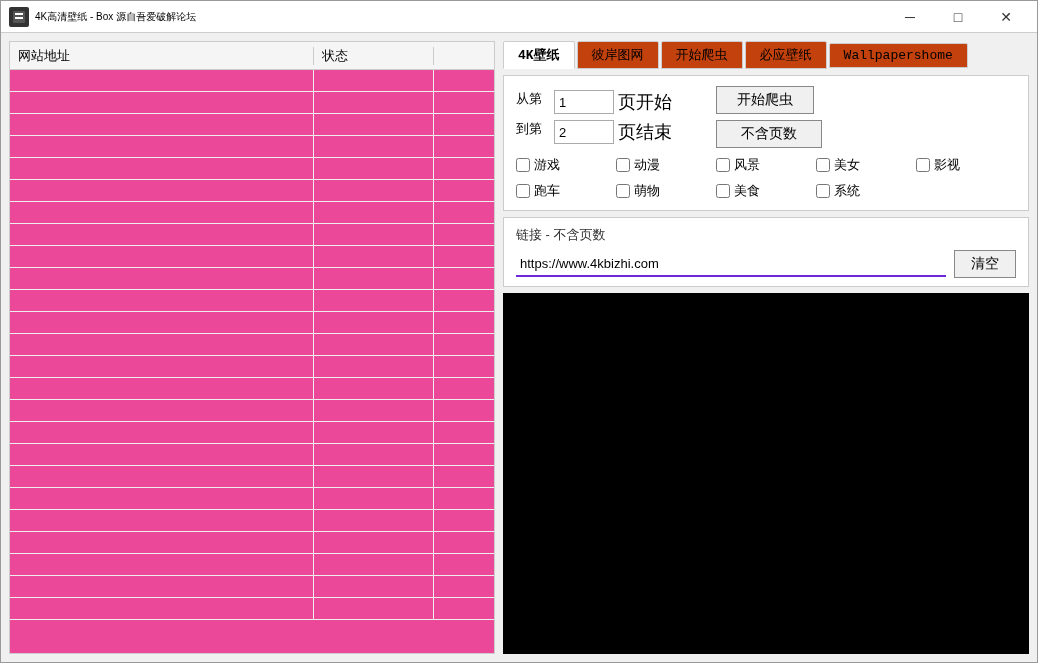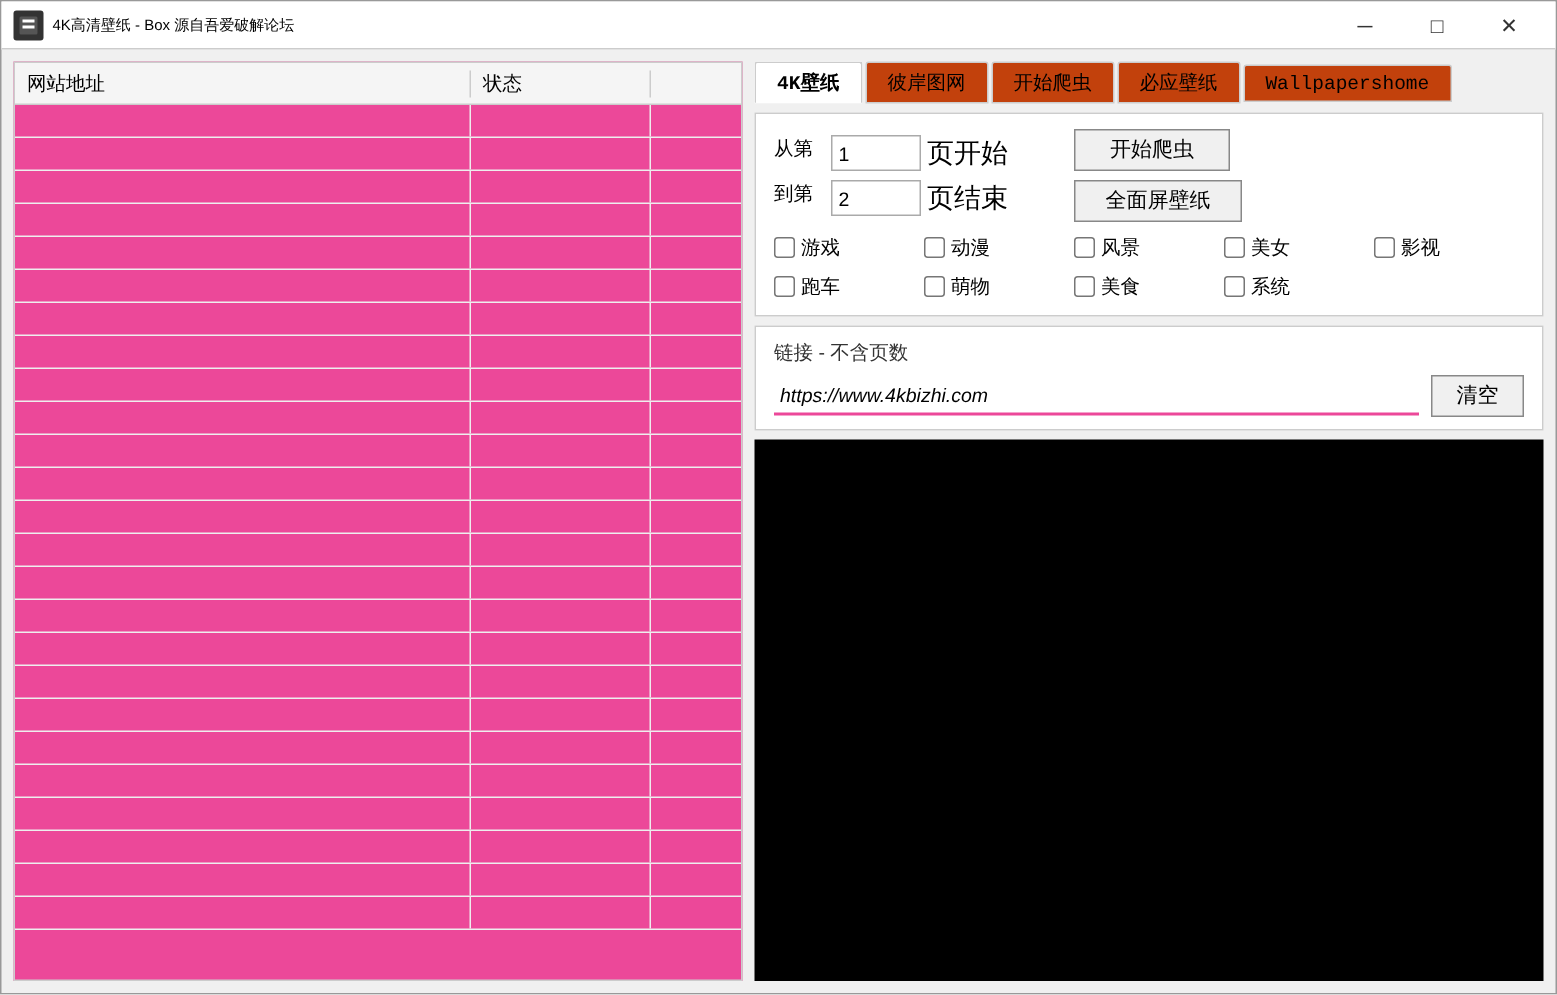--- a/index.html
+++ b/index.html
@@ -252,26 +252,25 @@
     }
     .url-input-row {
       display: flex;
       align-items: center;
       gap: 8px;
     }
     .url-input {
       flex: 1;
       height: 26px;
       border: none;
-      border-bottom: 2px solid #ec4899;
+      border-bottom: 2px solid #6d28d9;
       background: #fff;
       font-size: 13px;
       padding: 0 4px;
       outline: none;
-      font-style: italic;
     }
     .btn-clear {
       padding: 4px 16px;
       font-size: 14px;
       background: #f0f0f0;
       border: 1px solid #888;
       cursor: pointer;
       white-space: nowrap;
     }
 
@@ -466,21 +465,21 @@
               <span class="page-suffix">页开始</span>
             </div>
             <div class="page-row">
               <span class="label">到第</span>
               <input class="page-input" type="text" value="2" style="">
               <span class="page-suffix">页结束</span>
             </div>
           </div>
           <div class="btns-col">
             <button class="btn-start">开始爬虫</button>
-            <button class="btn-download">全面屏壁纸</button>
+            <button class="btn-download">不含页数</button>
           </div>
         </div>
 
         <div class="checkbox-area">
           <div class="checkbox-row">
             <label class="cb-item">
               <input type="checkbox" style="">
               <span>游戏</span>
             </label>
             <label class="cb-item">

